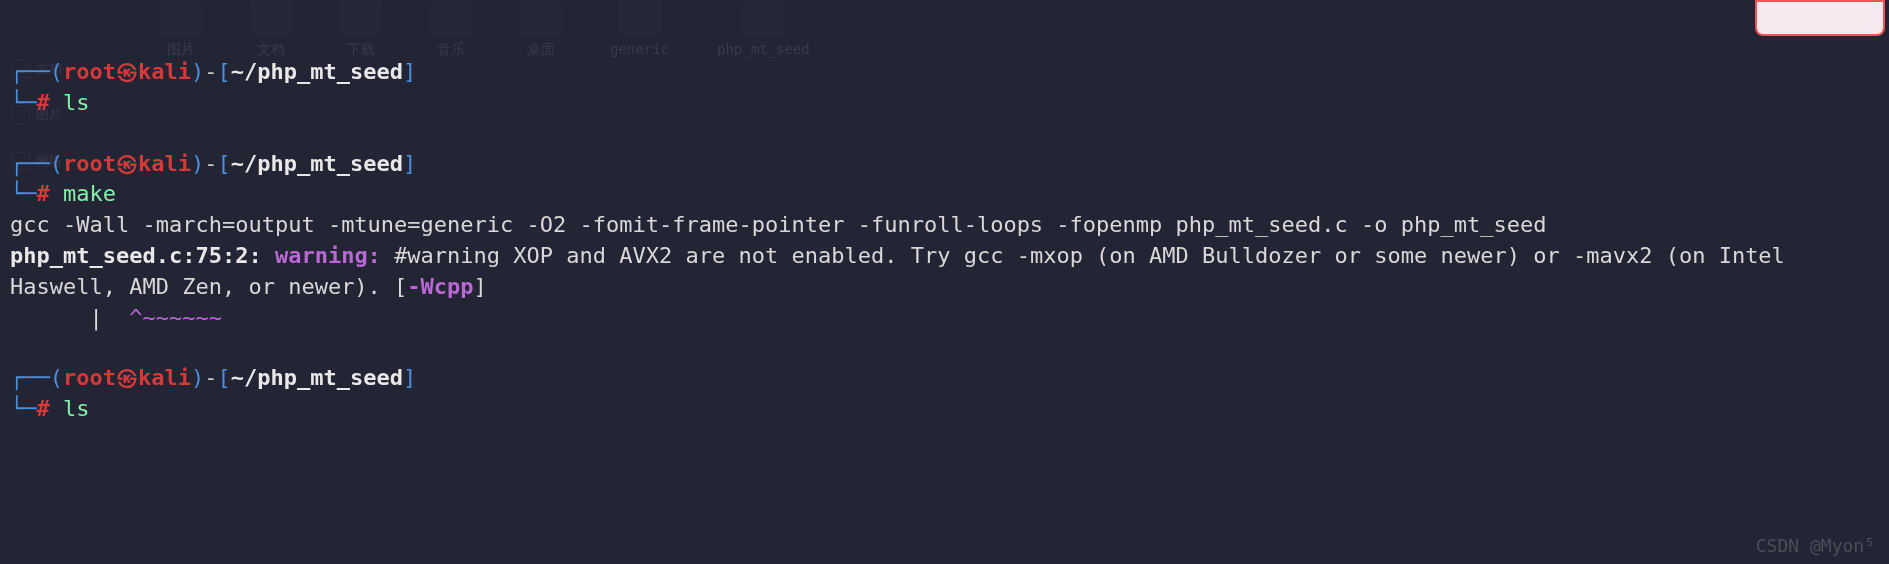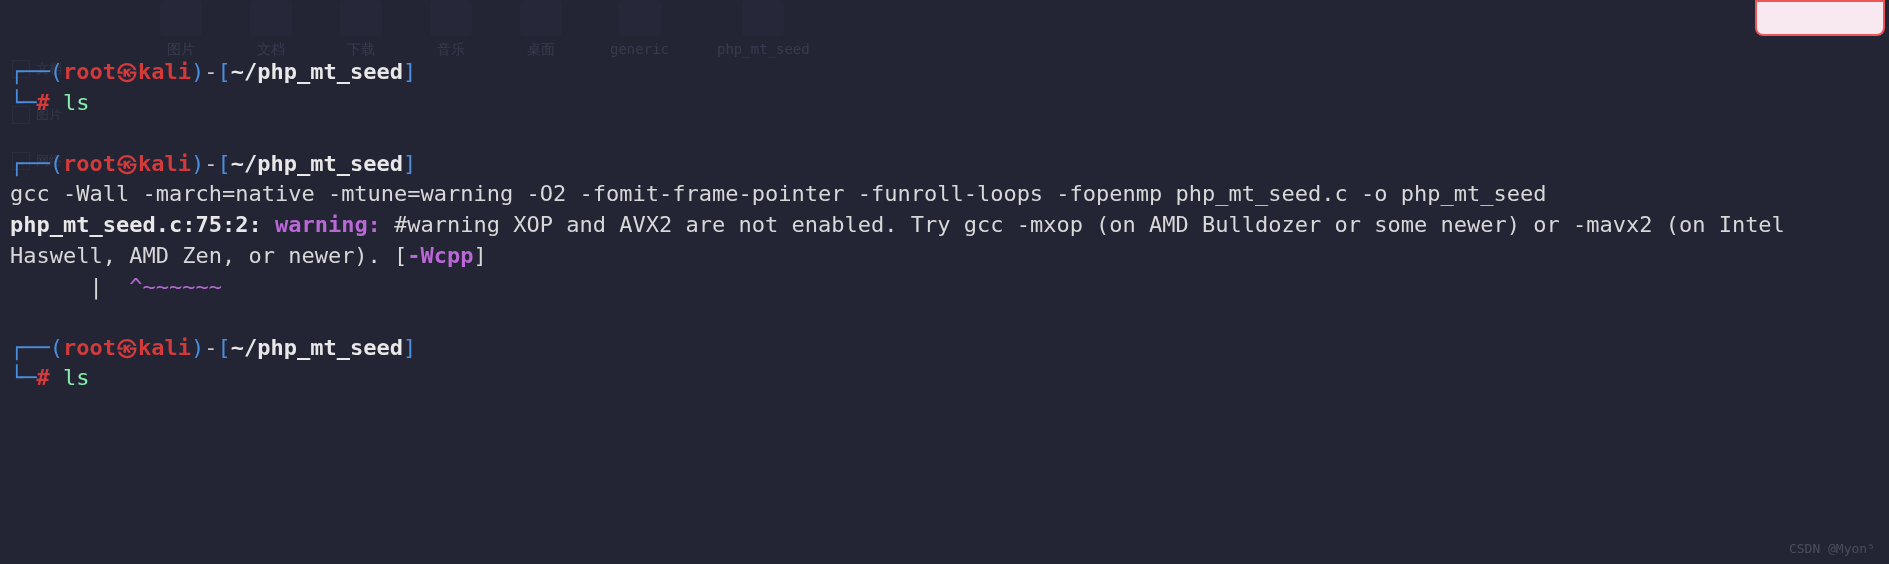--- a/index.html
+++ b/index.html
@@ -87,21 +87,21 @@
     .c-path { color: #e8e8e8; font-weight: bold; }
     .c-output { color: #d8d8d8; }
     .c-bold { font-weight: bold; color: #e8e8e8; }
     .c-magenta { color: #b968d6; font-weight: bold; }
     .c-magenta-lite { color: #b968d6; }
     .c-green-bold { color: #3fc489; font-weight: bold; }
     .watermark {
       position: absolute;
       bottom: 6px;
       right: 14px;
-      font-size: 13px;
+      font-size: 18px;
       color: rgba(200,200,200,0.25);
     }
     .blank-line {
       height: 30px;
     }
   </style>
 </head>
 <body>
 
 <div class="desktop-icons">
@@ -153,21 +153,22 @@
 <div class="avatar-box"></div>
 
 <div class="terminal">
 
   <div class="prompt-line"><span class="c-blue">┌──</span><span class="c-blue">(</span><span class="c-red">root</span><span class="c-red">㉿</span><span class="c-red">kali</span><span class="c-blue">)</span><span class="c-gray">-</span><span class="c-blue">[</span><span class="c-path">~/php_mt_seed</span><span class="c-blue">]</span></div>
   <div class="prompt-line"><span class="c-blue">└─</span><span class="c-red">#</span> <span class="c-cmd">ls</span></div>
 
   <div class="blank-line"></div>
 
   <div class="prompt-line"><span class="c-blue">┌──</span><span class="c-blue">(</span><span class="c-red">root</span><span class="c-red">㉿</span><span class="c-red">kali</span><span class="c-blue">)</span><span class="c-gray">-</span><span class="c-blue">[</span><span class="c-path">~/php_mt_seed</span><span class="c-blue">]</span></div>
-  <div class="prompt-line c-output">gcc -Wall -march=native -mtune=warning -O2 -fomit-frame-pointer -funroll-loops -fopenmp php_mt_seed.c -o php_mt_seed</div>
+  <div class="prompt-line"><span class="c-blue">└─</span><span class="c-red">#</span> <span class="c-cmd">make</span></div>
+  <div class="prompt-line c-output">gcc -Wall -march=output -mtune=generic -O2 -fomit-frame-pointer -funroll-loops -fopenmp php_mt_seed.c -o php_mt_seed</div>
   <div class="prompt-line" style="white-space: pre-wrap; word-break: break-word;"><span class="c-bold">php_mt_seed.c:75:2: </span><span class="c-magenta">warning: </span><span class="c-output">#warning XOP and AVX2 are not enabled. Try gcc -mxop (on AMD Bulldozer or some newer) or -mavx2 (on Intel Haswell, AMD Zen, or newer). [</span><span class="c-magenta">-Wcpp</span><span class="c-output">]</span></div>
   <div class="prompt-line"><span class="c-output">      |  </span><span class="c-magenta-lite">^~~~~~~</span></div>
 
   <div class="blank-line"></div>
 
   <div class="prompt-line"><span class="c-blue">┌──</span><span class="c-blue">(</span><span class="c-red">root</span><span class="c-red">㉿</span><span class="c-red">kali</span><span class="c-blue">)</span><span class="c-gray">-</span><span class="c-blue">[</span><span class="c-path">~/php_mt_seed</span><span class="c-blue">]</span></div>
   <div class="prompt-line"><span class="c-blue">└─</span><span class="c-red">#</span> <span class="c-cmd">ls</span></div>
 
 </div>
 

